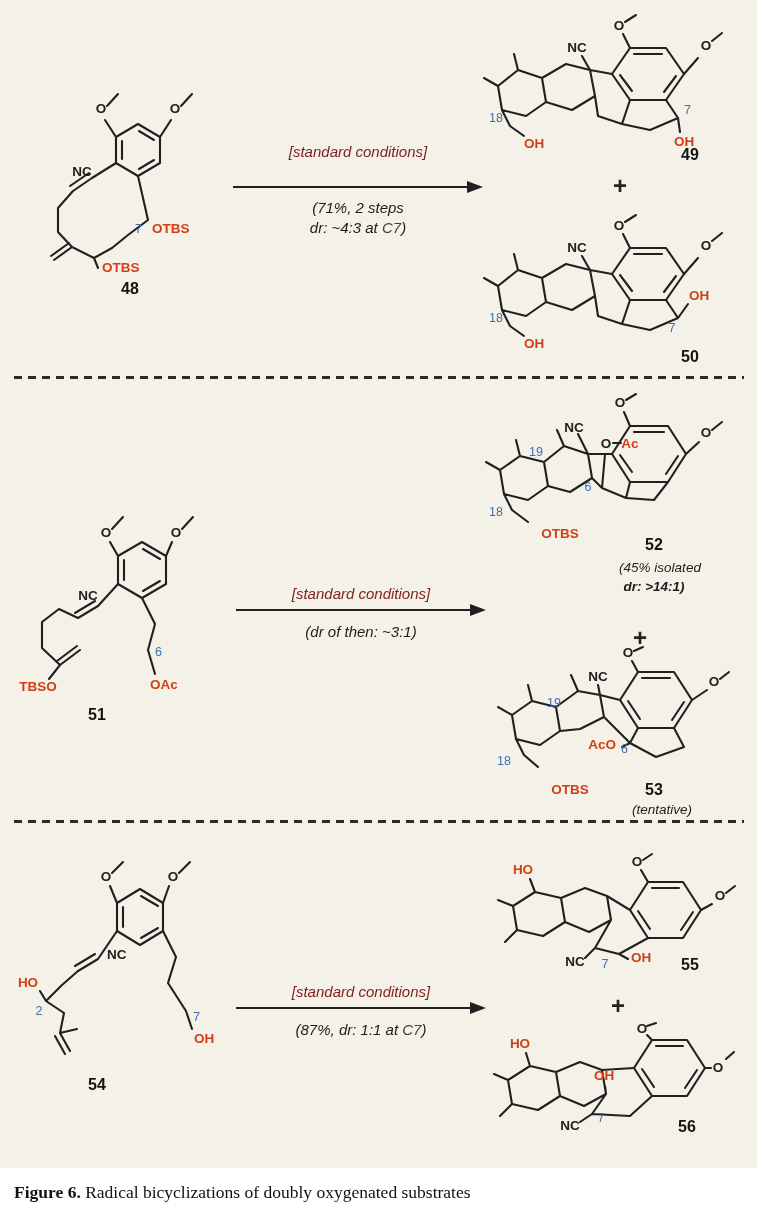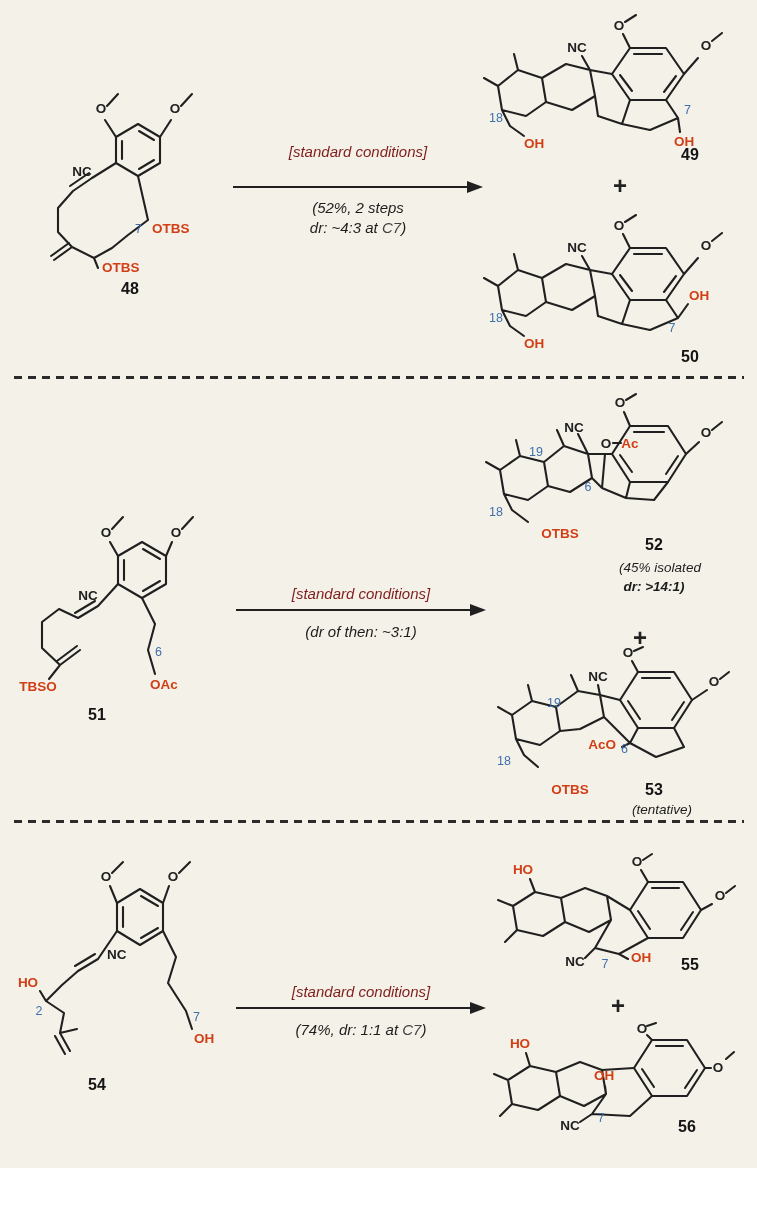--- a/index.html
+++ b/index.html
@@ -49,21 +49,21 @@
     <text class="alr" text-anchor="start" x="124" y="151">OTBS</text>
     <text class="alr" text-anchor="start" x="74" y="190">OTBS</text>
     <text class="cnum" text-anchor="middle" x="102" y="212">48</text>
   </svg>
 
   <div class="cond condblue" style="left:233px;top:142px">[standard conditions]</div>
   <svg class="rxn" style="left:233px;top:179px" width="250" height="16" viewBox="0 0 250 16">
     <line x1="0" y1="8" x2="236" y2="8"></line>
     <polygon points="234,2 250,8 234,14"></polygon>
   </svg>
-  <div class="cond" style="left:233px;top:198px">(52%, 2 steps</div>
+  <div class="cond" style="left:233px;top:198px">(71%, 2 steps</div>
   <div class="cond" style="left:233px;top:218px"><span>dr: ~4:3 at </span><span class="c7red">C7</span><span>)</span></div>
 
   <svg class="mol" style="left:480px;top:12px" width="265" height="155" viewBox="0 0 265 155">
     <path d="M150,36 L186,36 L204,62 L186,88 L150,88 L132,62 Z M154,42 L182,42 M196,64 L184,80 M140,63 L152,79"></path>
     <path d="M150,36 L143,22 M145,10 L156,3 M204,62 L218,46 M232,29 L242,21"></path>
     <path d="M102,44 L110,58 M110,58 L132,62 M62,66 L86,52 L110,58 M115,84 L110,58 M62,66 L66,90 M66,90 L92,98 L115,84 M62,66 L38,58 L18,74 M18,74 L22,98 M22,98 L46,104 L66,90 M38,58 L34,42 M18,74 L4,66 M22,98 L30,114 L44,124 M115,84 L118,104 M118,104 L142,112 M142,112 L150,88 M142,112 L170,118 M170,118 L198,106 M198,106 L186,88 M198,106 L200,120"></path>
     <text class="al" text-anchor="middle" x="97" y="40">NC</text>
     <text class="al" text-anchor="middle" x="139" y="18">O</text>
     <text class="al" text-anchor="middle" x="226" y="38">O</text>
     <text class="bl" text-anchor="middle" x="16" y="110">18</text>
@@ -161,21 +161,21 @@
     <text class="bl" text-anchor="start" x="181" y="166">7</text>
     <text class="alr" text-anchor="middle" x="192" y="188">OH</text>
     <text class="cnum" text-anchor="middle" x="85" y="235">54</text>
   </svg>
 
   <div class="cond condblue" style="left:236px;top:982px">[standard conditions]</div>
   <svg class="rxn" style="left:236px;top:1000px" width="250" height="16" viewBox="0 0 250 16">
     <line x1="0" y1="8" x2="236" y2="8"></line>
     <polygon points="234,2 250,8 234,14"></polygon>
   </svg>
-  <div class="cond" style="left:236px;top:1020px"><span>(74%, dr: 1:1 at </span><span class="c7red">C7</span><span>)</span></div>
+  <div class="cond" style="left:236px;top:1020px"><span>(87%, dr: 1:1 at </span><span class="c7red">C7</span><span>)</span></div>
 
   <svg class="mol" style="left:483px;top:852px" width="262" height="140" viewBox="0 0 262 140">
     <path d="M165,30 L200,30 L218,58 L200,86 L165,86 L147,58 Z M169,36 L196,36 M210,60 L198,78 M155,59 L167,77"></path>
     <path d="M165,30 L158,18 M160,8 L169,2 M218,58 L229,52 M243,41 L252,34"></path>
     <path d="M78,46 L52,40 L30,54 M30,54 L34,78 M34,78 L60,84 L82,70 M78,46 L82,70 M52,40 L47,27 M30,54 L15,48 M34,78 L22,90 M78,46 L102,36 L124,44 M124,44 L128,68 M128,68 L106,80 L82,70 M124,44 L147,58 M165,86 L136,102 M136,102 L112,96 M112,96 L128,68 M112,96 L102,106 M136,102 L145,107"></path>
     <text class="alr" text-anchor="middle" x="40" y="22">HO</text>
     <text class="al" text-anchor="middle" x="154" y="14">O</text>
     <text class="al" text-anchor="middle" x="237" y="48">O</text>
     <text class="al" text-anchor="middle" x="92" y="114">NC</text>
     <text class="bl" text-anchor="middle" x="122" y="116">7</text>
@@ -192,14 +192,15 @@
     <text class="alr" text-anchor="middle" x="40" y="26">HO</text>
     <text class="al" text-anchor="middle" x="162" y="11">O</text>
     <text class="al" text-anchor="middle" x="238" y="50">O</text>
     <text class="alr" text-anchor="middle" x="124" y="58">OH</text>
     <text class="al" text-anchor="middle" x="90" y="108">NC</text>
     <text class="bl" text-anchor="middle" x="121" y="100">7</text>
     <text class="cnum" text-anchor="middle" x="207" y="110">56</text>
   </svg>
 
   <div class="caption-strip"></div>
+  <div class="caption"><b>Figure 6.</b><span> Radical bicyclizations of doubly oxygenated substrates</span></div>
 
 </div>
 
 </body></html>

